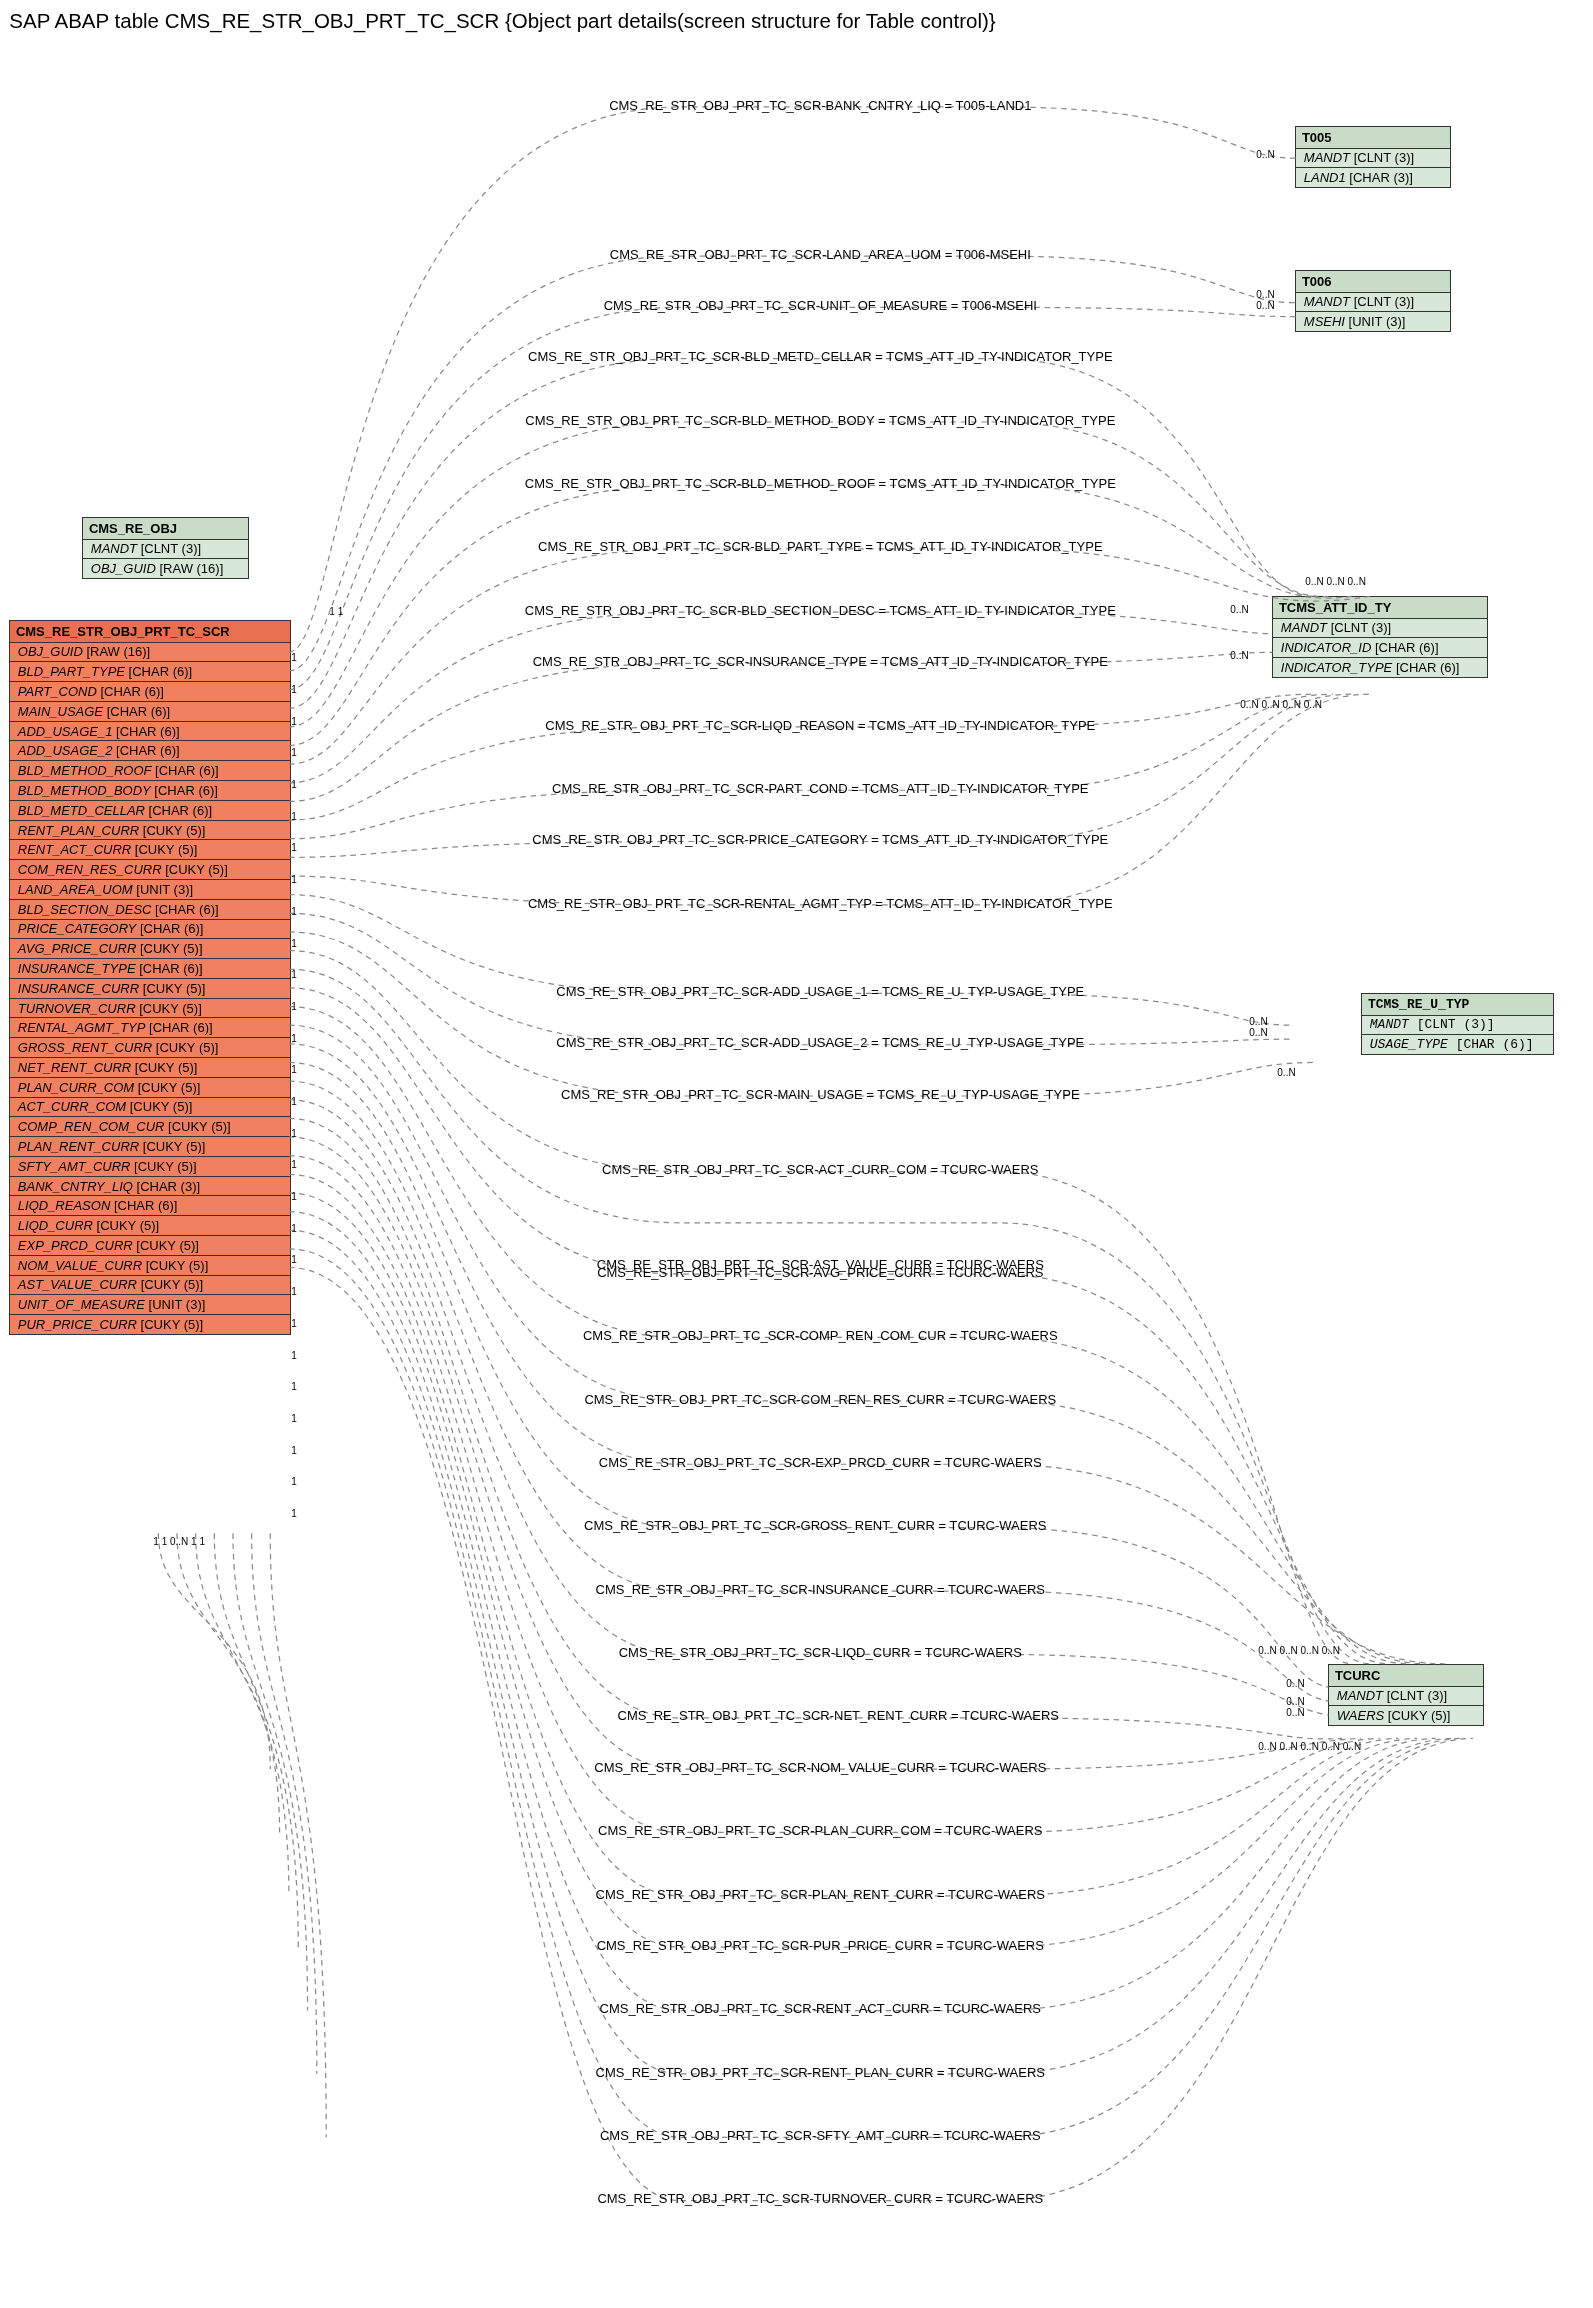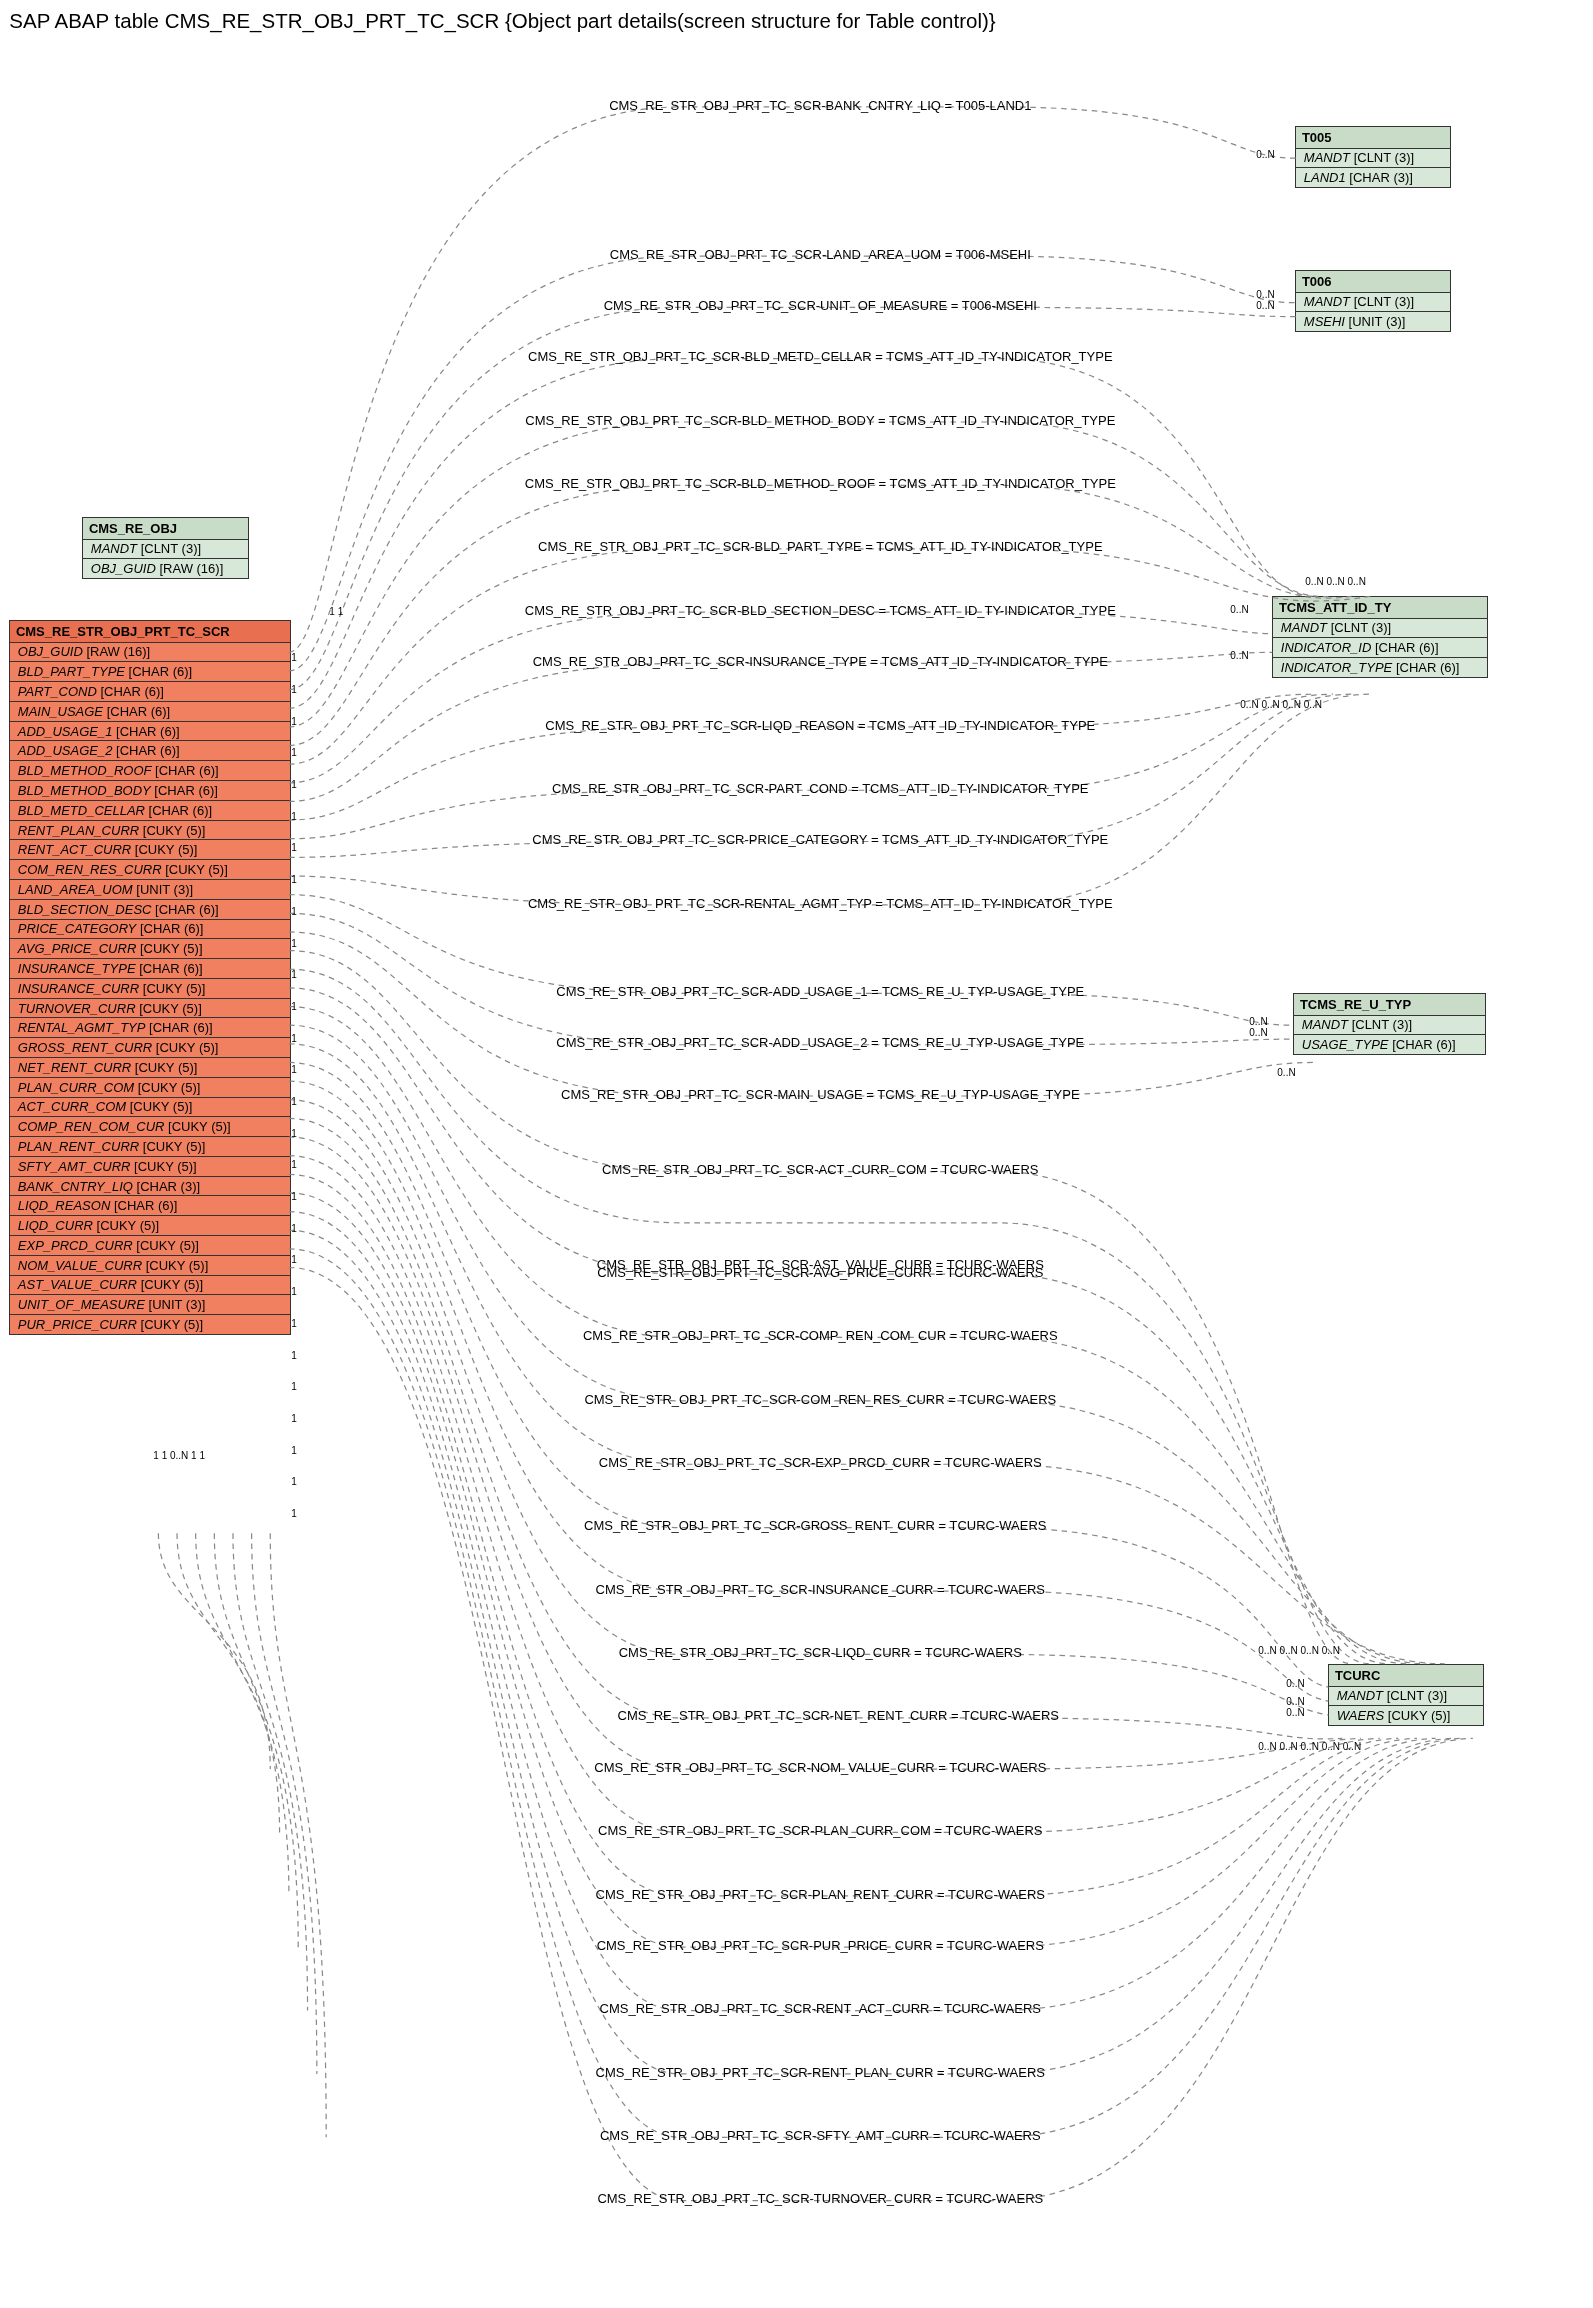--- a/index.html
+++ b/index.html
@@ -144,21 +144,21 @@
     <div class="entity-row"><span>MSEHI</span> <span class="type">[UNIT (3)]</span></div>
   </div>
 
   <div class="entity" style="left:1263px; top:559px; width:214px;">
     <div class="entity-header">TCMS_ATT_ID_TY</div>
     <div class="entity-row"><span>MANDT</span> <span class="type">[CLNT (3)]</span></div>
     <div class="entity-row"><span>INDICATOR_ID</span> <span class="type">[CHAR (6)]</span></div>
     <div class="entity-row"><span>INDICATOR_TYPE</span> <span class="type">[CHAR (6)]</span></div>
   </div>
 
-  <div class="entity" style="left:1284px; top:956px; width:191px;">
+  <div class="entity" style="left:1352px; top:956px; width:191px;font-family:Liberation Mono, monospace;">
     <div class="entity-header">TCMS_RE_U_TYP</div>
     <div class="entity-row"><span>MANDT</span> <span class="type">[CLNT (3)]</span></div>
     <div class="entity-row"><span>USAGE_TYPE</span> <span class="type">[CHAR (6)]</span></div>
   </div>
 
   <div class="entity" style="left:1319px; top:1627px; width:154px;">
     <div class="entity-header">TCURC</div>
     <div class="entity-row"><span>MANDT</span> <span class="type">[CLNT (3)]</span></div>
     <div class="entity-row"><span>WAERS</span> <span class="type">[CUKY (5)]</span></div>
   </div>
@@ -274,21 +274,21 @@
       <div class="card" style="left: 282px; top: 1249px;">1</div>
       <div class="card" style="left: 282px; top: 1281px;">1</div>
       <div class="card" style="left: 282px; top: 1313px;">1</div>
       <div class="card" style="left: 282px; top: 1344px;">1</div>
       <div class="card" style="left: 282px; top: 1376px;">1</div>
       <div class="card" style="left: 282px; top: 1408px;">1</div>
       <div class="card" style="left: 282px; top: 1439px;">1</div>
       <div class="card" style="left: 282px; top: 1471px;">1</div>
     </div>
   <div class="card" style="left:280px; top:569px;margin-left:40px;">1 1</div>
-  <div class="card" style="left:144px; top:1413px;">1 1 0..N 1 1</div>
+  <div class="card" style="left:144px; top:1499px;">1 1 0..N 1 1</div>
 
   <div class="card" style="left:1247px; top:112px;">0..N</div>
   <div class="card" style="left:1247px; top:252px; white-space:pre;">0..N
 0..N</div>
 
   <div class="card" style="left:1296px; top:539px;">0..N  0..N 0..N</div>
   <div class="card" style="left:1221px; top:567px;">0..N</div>
   <div class="card" style="left:1221px; top:613px;">0..N</div>
   <div class="card" style="left:1231px; top:662px;">0..N    0..N   0..N 0..N</div>
 

